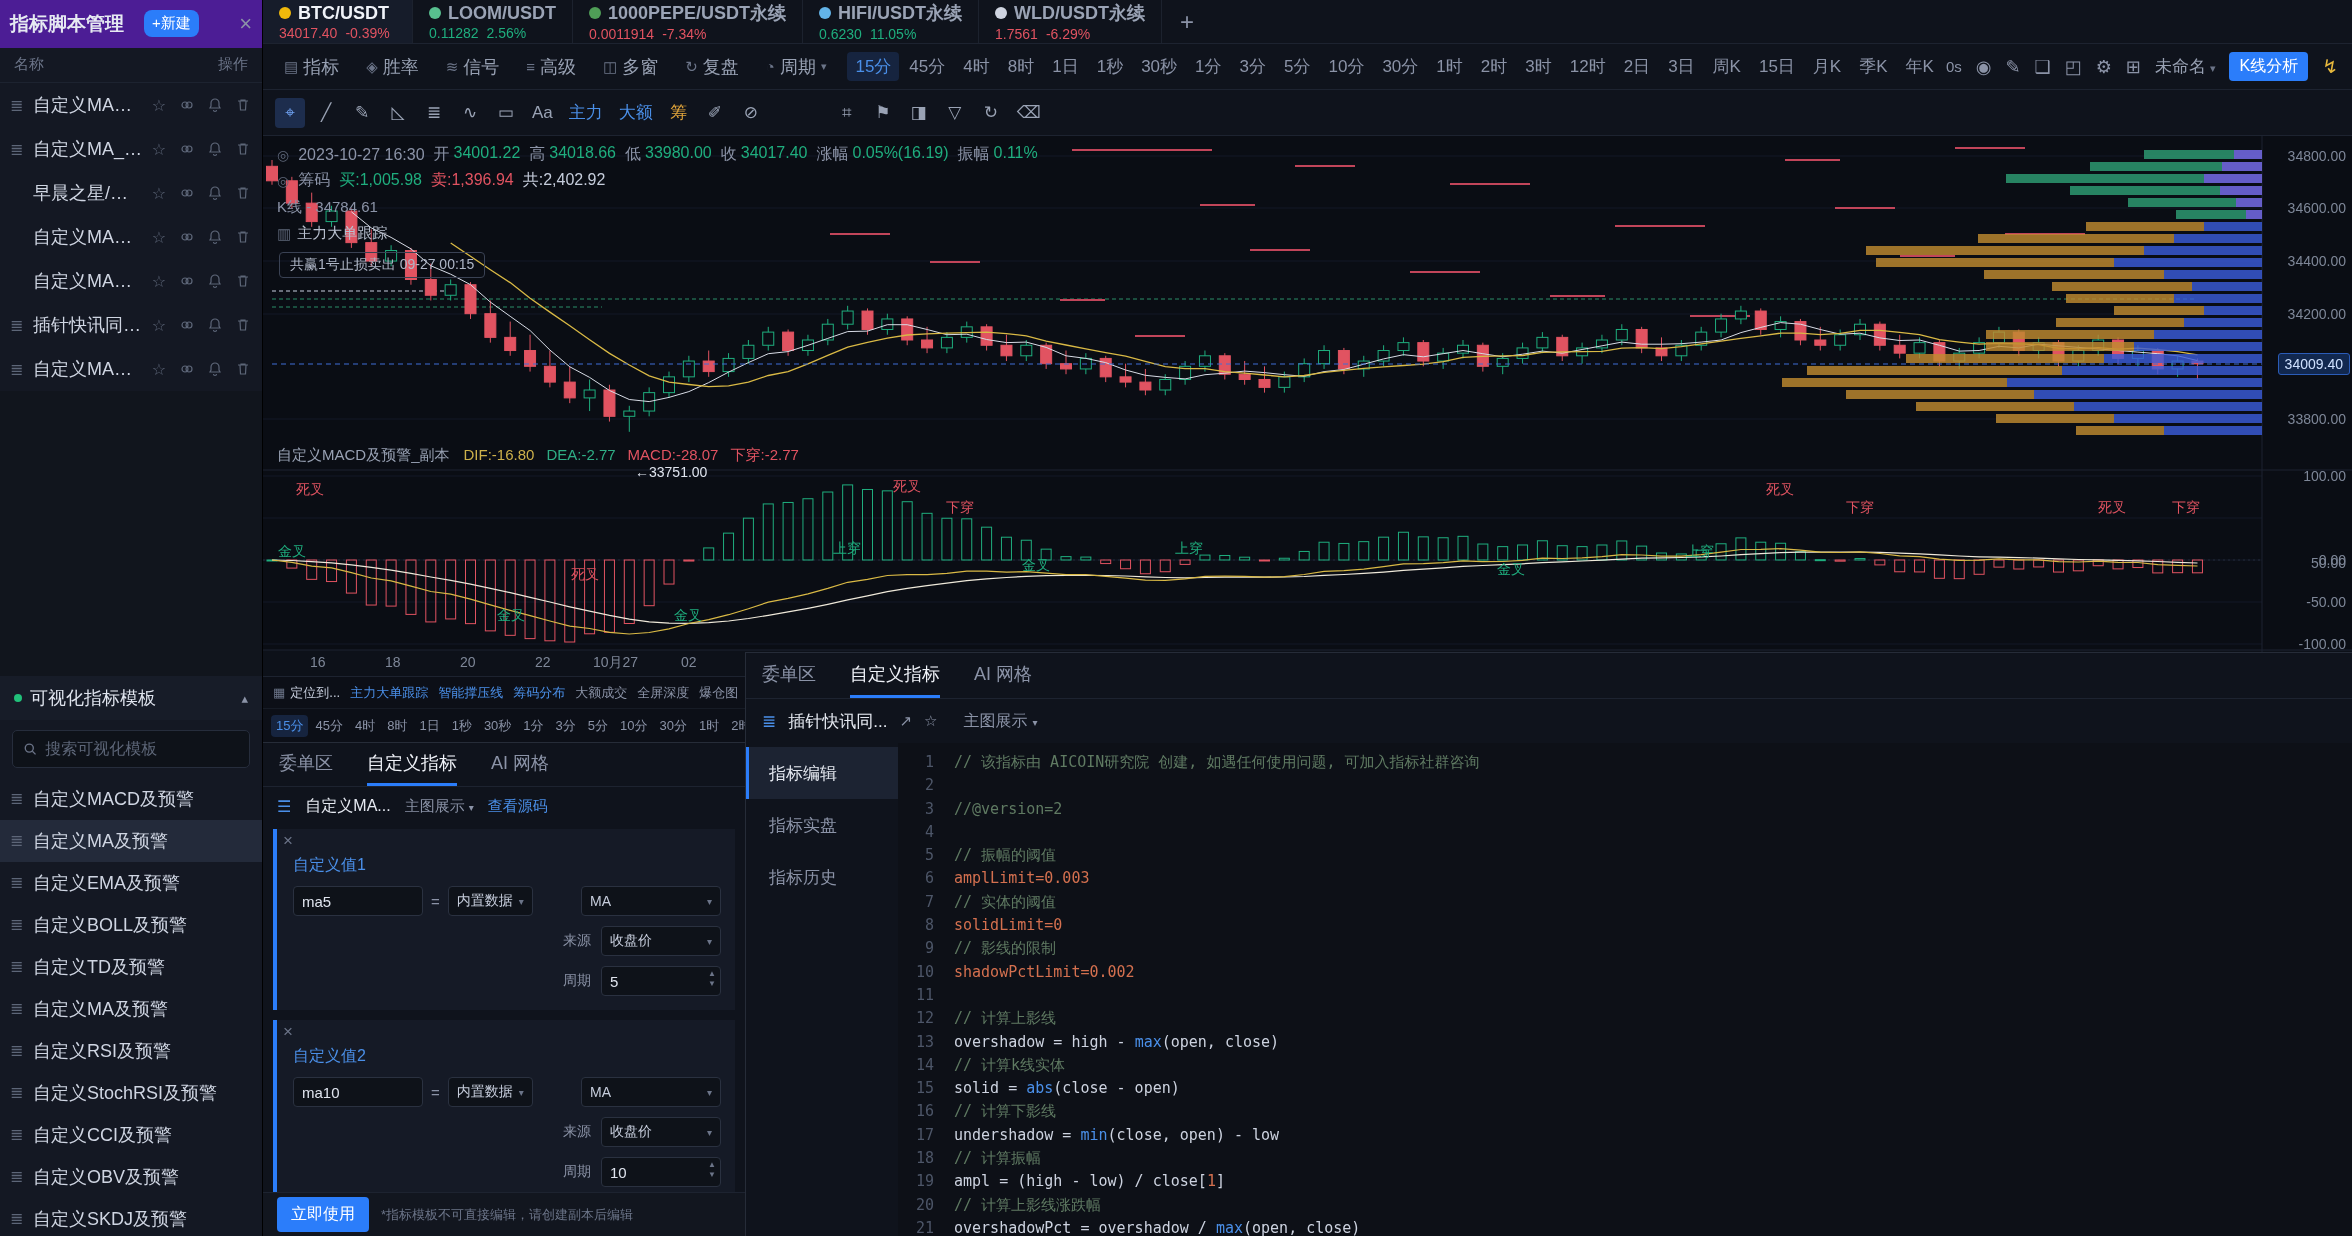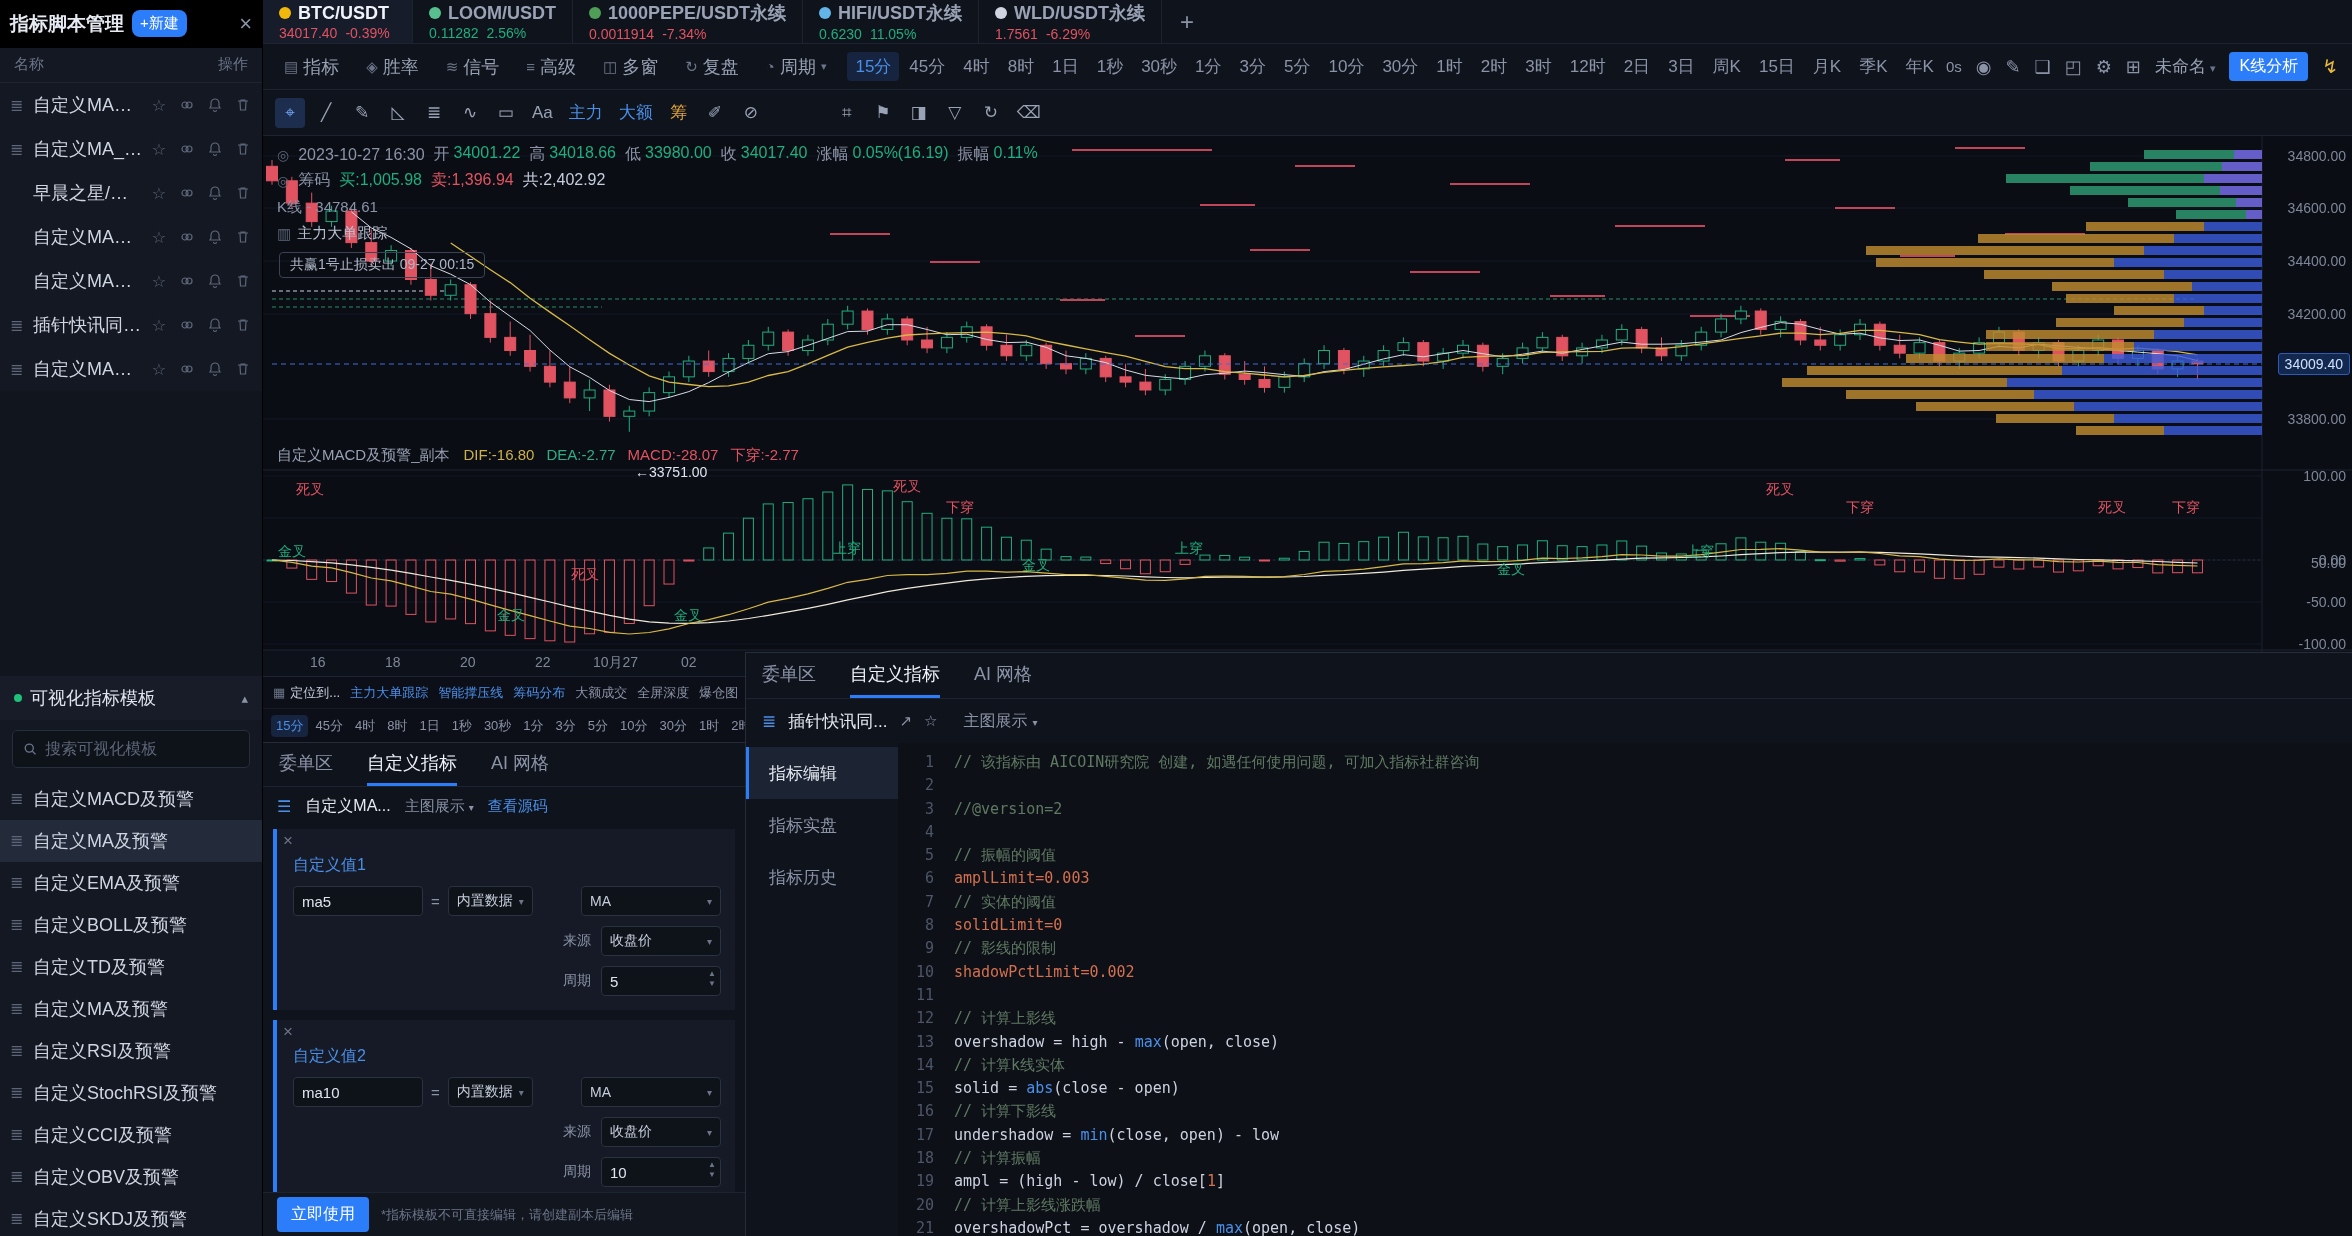--- a/index.html
+++ b/index.html
@@ -1,20 +1,20 @@
 <!DOCTYPE html>
 <html><head>
 <meta charset="utf-8">
 <style>
 *{margin:0;padding:0;box-sizing:border-box}
 html,body{width:2352px;height:1236px;background:#0a0d14;font-family:"Liberation Sans",sans-serif;color:#c6cddc;overflow:hidden}
 #app{position:relative;width:2352px;height:1236px;background:#0a0d14}
 
 #sidebar{position:absolute;left:0;top:0;width:263px;height:1236px;background:#141823;border-right:1px solid #000;z-index:8;display:flex;flex-direction:column}
-.sb-head{height:48px;display:flex;align-items:center;padding:0 10px;gap:8px;background:#000000}
+.sb-head{height:48px;display:flex;align-items:center;padding:0 10px;gap:20px;background:#4c1d95}
 .sb-title{font-size:19px;font-weight:bold;color:#e6eaf2;white-space:nowrap}
 .btn-new{background:#2b7dfa;color:#fff;border:none;border-radius:8px;font-size:15px;padding:4px 8px;cursor:pointer;white-space:nowrap}
 .sb-close{margin-left:auto;color:#8b93a7;font-size:22px;cursor:pointer}
 .sb-cols{height:36px;display:flex;align-items:center;justify-content:space-between;padding:0 14px;color:#6b7488;font-size:15px;border-bottom:1px solid #1d2330}
 .srow{height:44px;display:flex;align-items:center;padding:0 10px;gap:7px;cursor:pointer;white-space:nowrap}
 .srow .sicon{color:#5d6678;font-size:16px;width:16px;flex:0 0 auto}
 .srow.noicon .sicon{visibility:hidden}
 .srow .sname{font-size:18px;color:#cfd5e2;overflow:hidden;text-overflow:ellipsis}
 .srow .acts{margin-left:auto;display:flex;gap:10px;color:#5d6678;align-items:center}
 .srow .ic{width:18px;height:18px;display:inline-flex;align-items:center;justify-content:center;font-size:16px}

